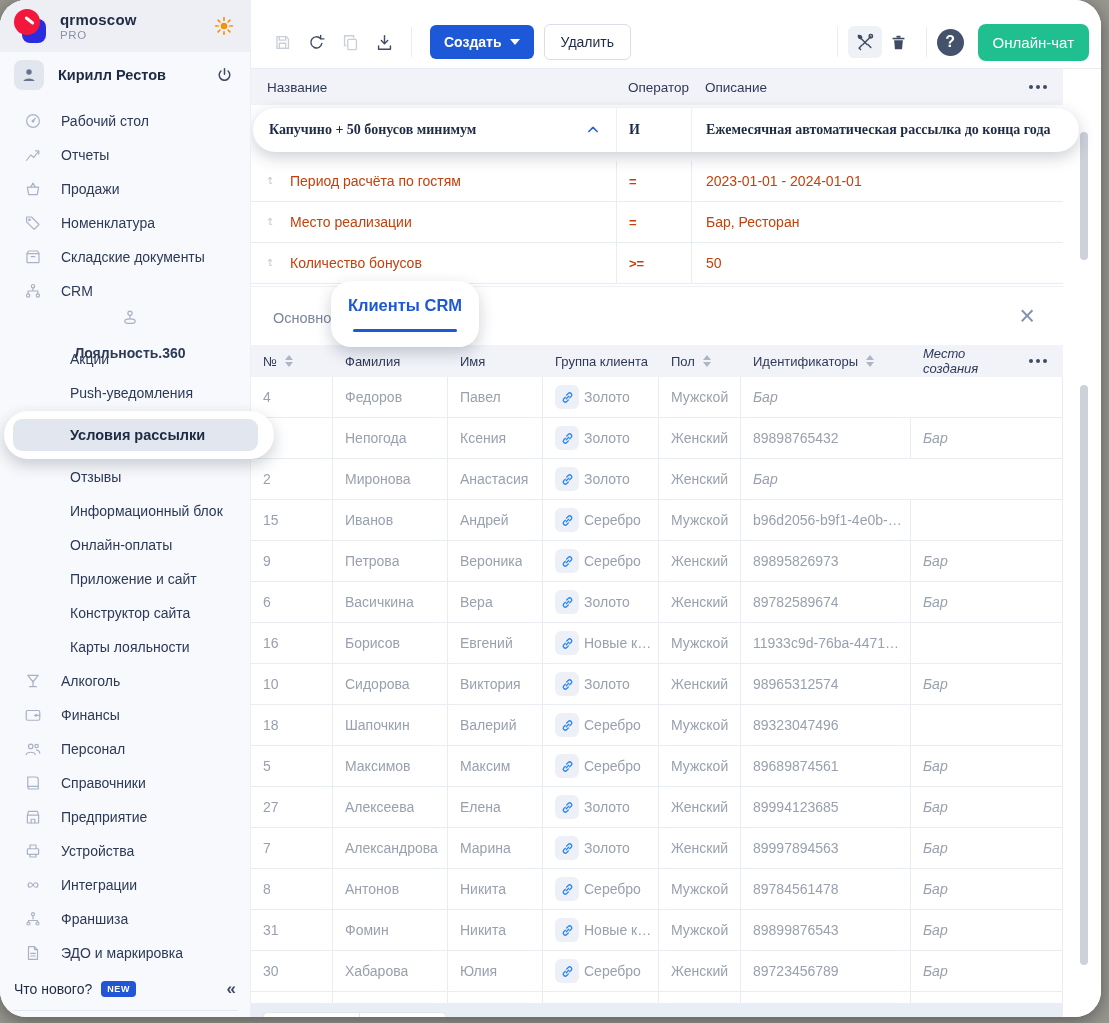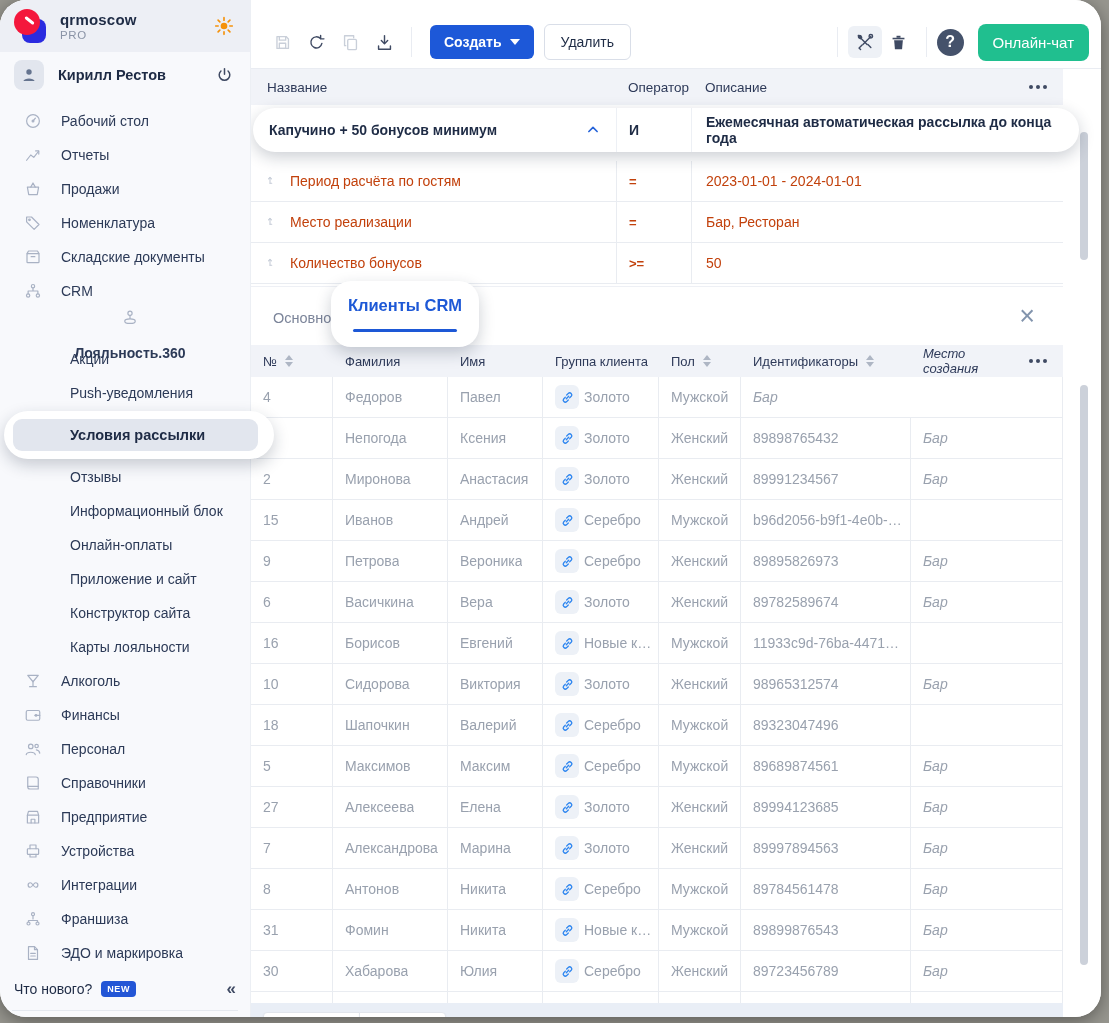--- a/index.html
+++ b/index.html
@@ -66,21 +66,21 @@
     margin-left:14px;cursor:pointer;font-family:"Liberation Sans",sans-serif;}
   .workspace{flex:1;position:relative;display:flex;flex-direction:column;min-height:0;}
   .tables{margin-right:38px;}
   
   .cond-head{height:36px;background:#f1f3f8;display:flex;align-items:center;font-size:13.5px;color:#2e3a59;}
   .c-name{width:365px;flex:none;padding-left:16px;box-sizing:border-box;}
   .c-op{width:75px;flex:none;padding-left:12px;box-sizing:border-box;}
   .c-desc{flex:1;padding-left:14px;display:flex;align-items:center;min-width:0;}
   .dots{margin-left:auto;padding-right:16px;display:flex;gap:3px;cursor:pointer;}
   .dots i{width:4px;height:4px;border-radius:50%;background:#3f4a63;}
-  .cap-area{height:50px;position:relative;padding:3px 0;}
+  .cap-area{height:50px;position:relative;padding:3px 0;font-family:Liberation Serif, serif;}
   .cap-row{height:44px;margin-left:2px;margin-right:-16px;background:#fff;border-radius:24px;
     box-shadow:0 5px 16px rgba(25,35,60,.22);display:flex;align-items:center;position:relative;z-index:30;}
   .cap-row .c-name{display:flex;align-items:center;padding-left:16px;font-size:14px;font-weight:700;color:#1e2b45;width:363px;}
   .cap-row .chev{margin-left:auto;margin-right:14px;display:flex;cursor:pointer;}
   .cap-row .c-op{border-left:1px solid #edf0f5;align-self:stretch;display:flex;align-items:center;font-weight:700;color:#1e2b45;font-size:14px;}
   .cap-row .c-desc{border-left:1px solid #edf0f5;align-self:stretch;font-size:14px;font-weight:700;color:#1e2b45;}
   .cond-row{height:40px;display:flex;align-items:center;border-bottom:1px solid #e9ecf1;font-size:14px;color:#c2410c;}
   .cond-row .c-name{display:flex;align-items:center;gap:10px;padding-left:14px;font-weight:500;}
   .cond-row .c-op{border-left:1px solid #e9ecf1;align-self:stretch;display:flex;align-items:center;font-weight:700;font-size:13px;}
   .cond-row .c-desc{border-left:1px solid #e9ecf1;align-self:stretch;font-weight:500;}
@@ -609,23 +609,20 @@
                       <path d="M10.3 13.7l3.4-3.4"></path>
                       <path d="M9 11.5l-2.2 2.2a2.9 2.9 0 0 0 4.1 4.1l2.2-2.2"></path>
                       <path d="M15 12.5l2.2-2.2a2.9 2.9 0 0 0-4.1-4.1L10.9 8.4"></path>
                     </svg>
                   </span>
                   <span class="cell-text">Золото</span>
                 </div>
                 <div class="col col-gender">
                   <span class="cell-text">Женский</span>
                 </div>
-                <div class="col col-ids">
-                  <span class="cell-text">89991234567</span>
-                </div>
                 <div class="col col-place">
                   <span class="cell-text">Бар</span>
                 </div>
               </div>
               <div class="crm-row">
                 <div class="col col-num">
                   <span class="cell-text">15</span>
                 </div>
                 <div class="col col-last">
                   <span class="cell-text">Иванов</span>

